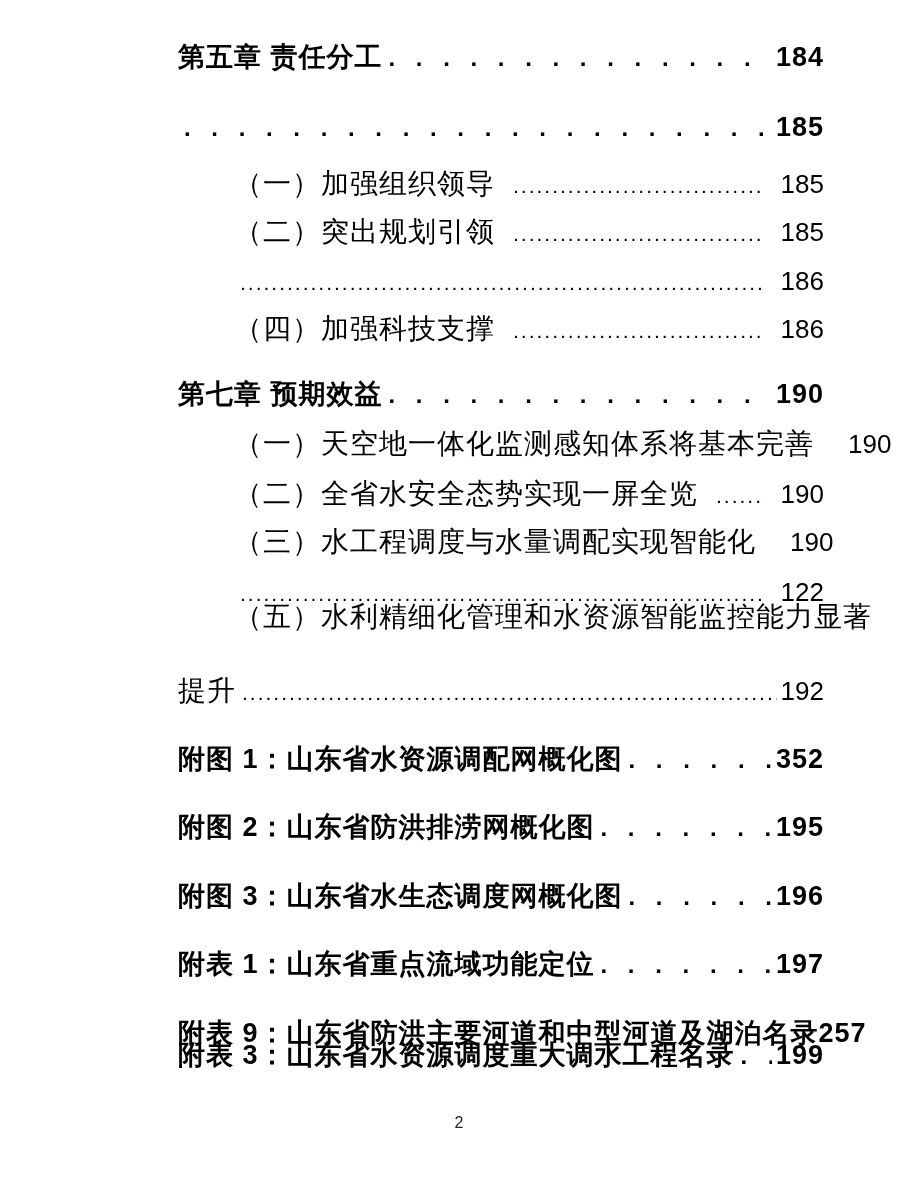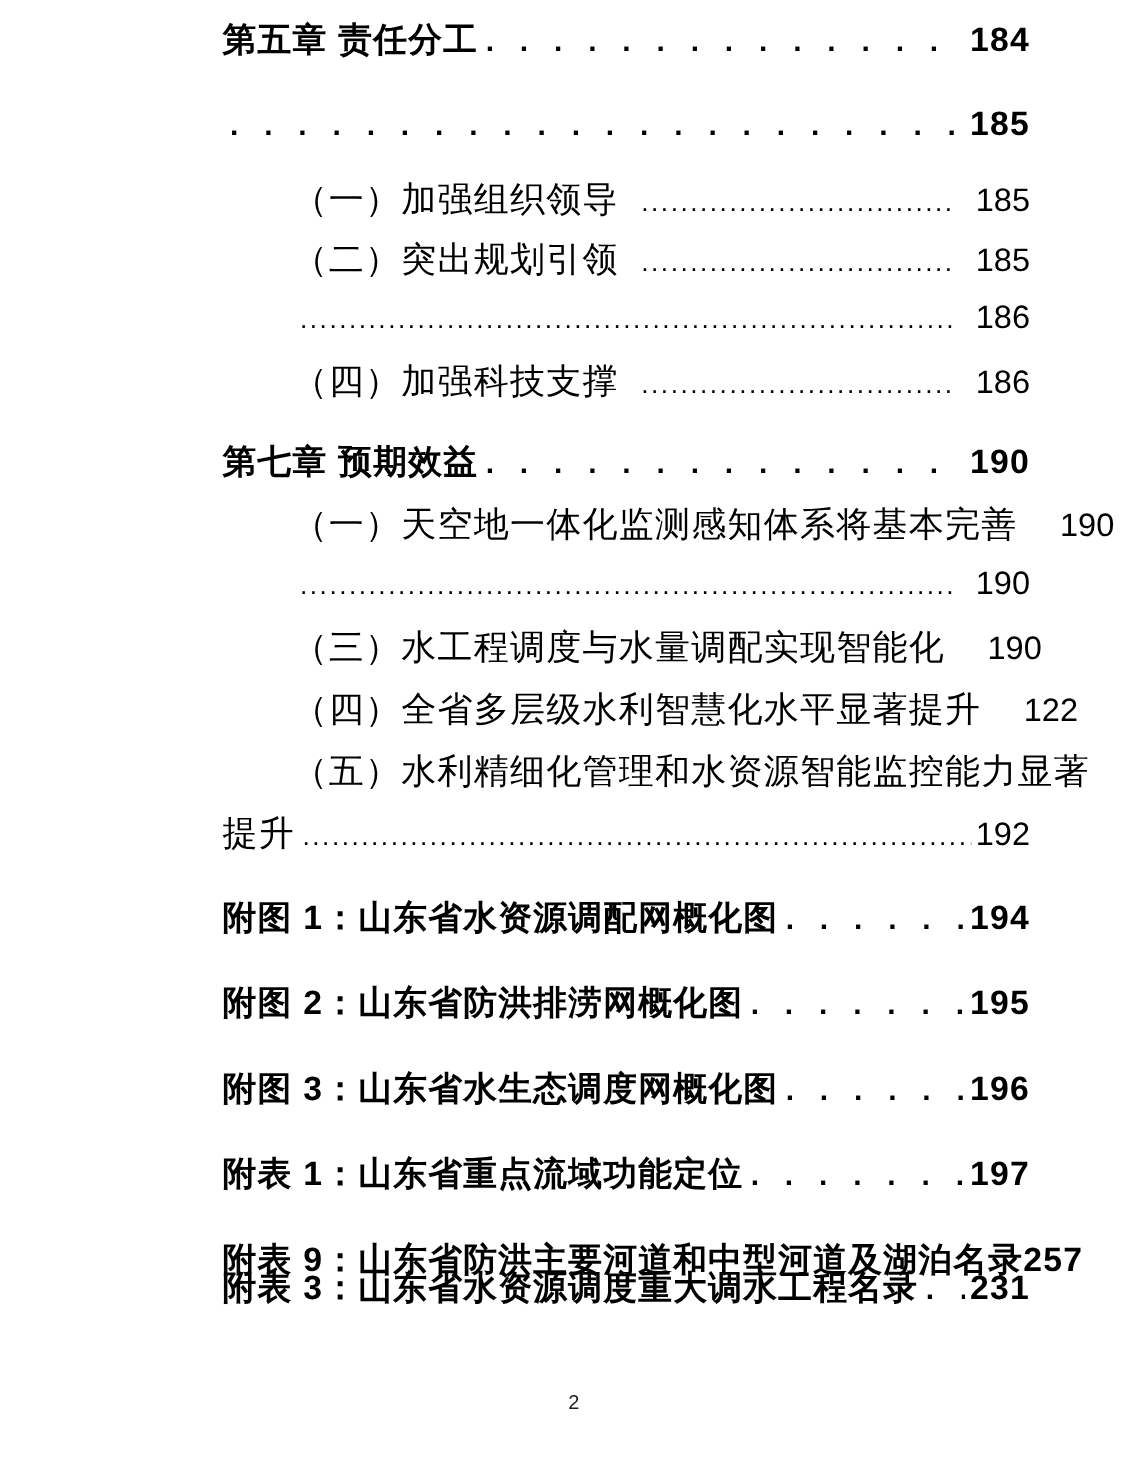--- a/index.html
+++ b/index.html
@@ -43,21 +43,21 @@
   .leader{
     flex:1 1 auto;min-width:0;overflow:hidden;
     margin:0 4px 0 6px;
   }
   .leader::after{
     content:"..................................................................................................................................";
   }
   .row.chapter .leader::after{
     content:". . . . . . . . . . . . . . . . . . . . . . . . . . . . . . . . . . . . . . . . . . . .";
   }
-  .pg{flex:0 0 auto;}
+  .pg{flex:0 0 auto;margin-top:28px;}
   .footer{
     position:absolute;left:0;top:1114px;width:918px;
     text-align:center;
     font-family:"Liberation Sans","DejaVu Sans",sans-serif;
     font-size:16px;color:#222;
   }
 </style>
 </head>
 <body>
 
@@ -104,51 +104,51 @@
       <span class="pg">190</span>
     </div>
 
     <div class="row sub indent" style="top:401px">
       <span class="t">（一）天空地一体化监测感知体系将基本完善</span>
       <span class="leader"></span>
       <span class="pg">190</span>
     </div>
 
     <div class="row sub indent" style="top:451px">
+      <span class="t">（二）全省水安全态势实现一屏全览</span>
       <span class="leader"></span>
       <span class="pg">190</span>
     </div>
 
     <div class="row sub indent" style="top:499px">
       <span class="t">（三）水工程调度与水量调配实现智能化</span>
       <span class="leader"></span>
       <span class="pg">190</span>
     </div>
 
     <div class="row sub indent" style="top:549px">
-      <span class="t">（四）全省多层级水利智慧化水平显著提升</span>
       <span class="leader"></span>
       <span class="pg">122</span>
     </div>
 
     <div class="row sub indent nopage" style="top:598px">
       <span class="t">（五）水利精细化管理和水资源智能监控能力显著</span>
 
     </div>
 
     <div class="row sub" style="top:648px">
       <span class="t">提升</span>
       <span class="leader"></span>
       <span class="pg">192</span>
     </div>
 
     <div class="row chapter" style="top:716px">
       <span class="t">附图 1：山东省水资源调配网概化图</span>
       <span class="leader"></span>
-      <span class="pg">194</span>
+      <span class="pg">352</span>
     </div>
 
     <div class="row chapter" style="top:784px">
       <span class="t">附图 2：山东省防洪排涝网概化图</span>
       <span class="leader"></span>
       <span class="pg">195</span>
     </div>
 
     <div class="row chapter" style="top:853px">
       <span class="t">附图 3：山东省水生态调度网概化图</span>
@@ -164,19 +164,19 @@
 
     <div class="row chapter nolead" style="top:990px">
       <span class="t">附表 9：山东省防洪主要河道和中型河道及湖泊名录</span>
 
       <span class="pg">257</span>
     </div>
 
     <div class="row chapter" style="top:1012px">
       <span class="t">附表 3：山东省水资源调度重大调水工程名录</span>
       <span class="leader"></span>
-      <span class="pg">231</span>
+      <span class="pg">199</span>
     </div>
 
   </div>
 
   <div class="footer">2</div>
 </div>
 
 </body></html>

